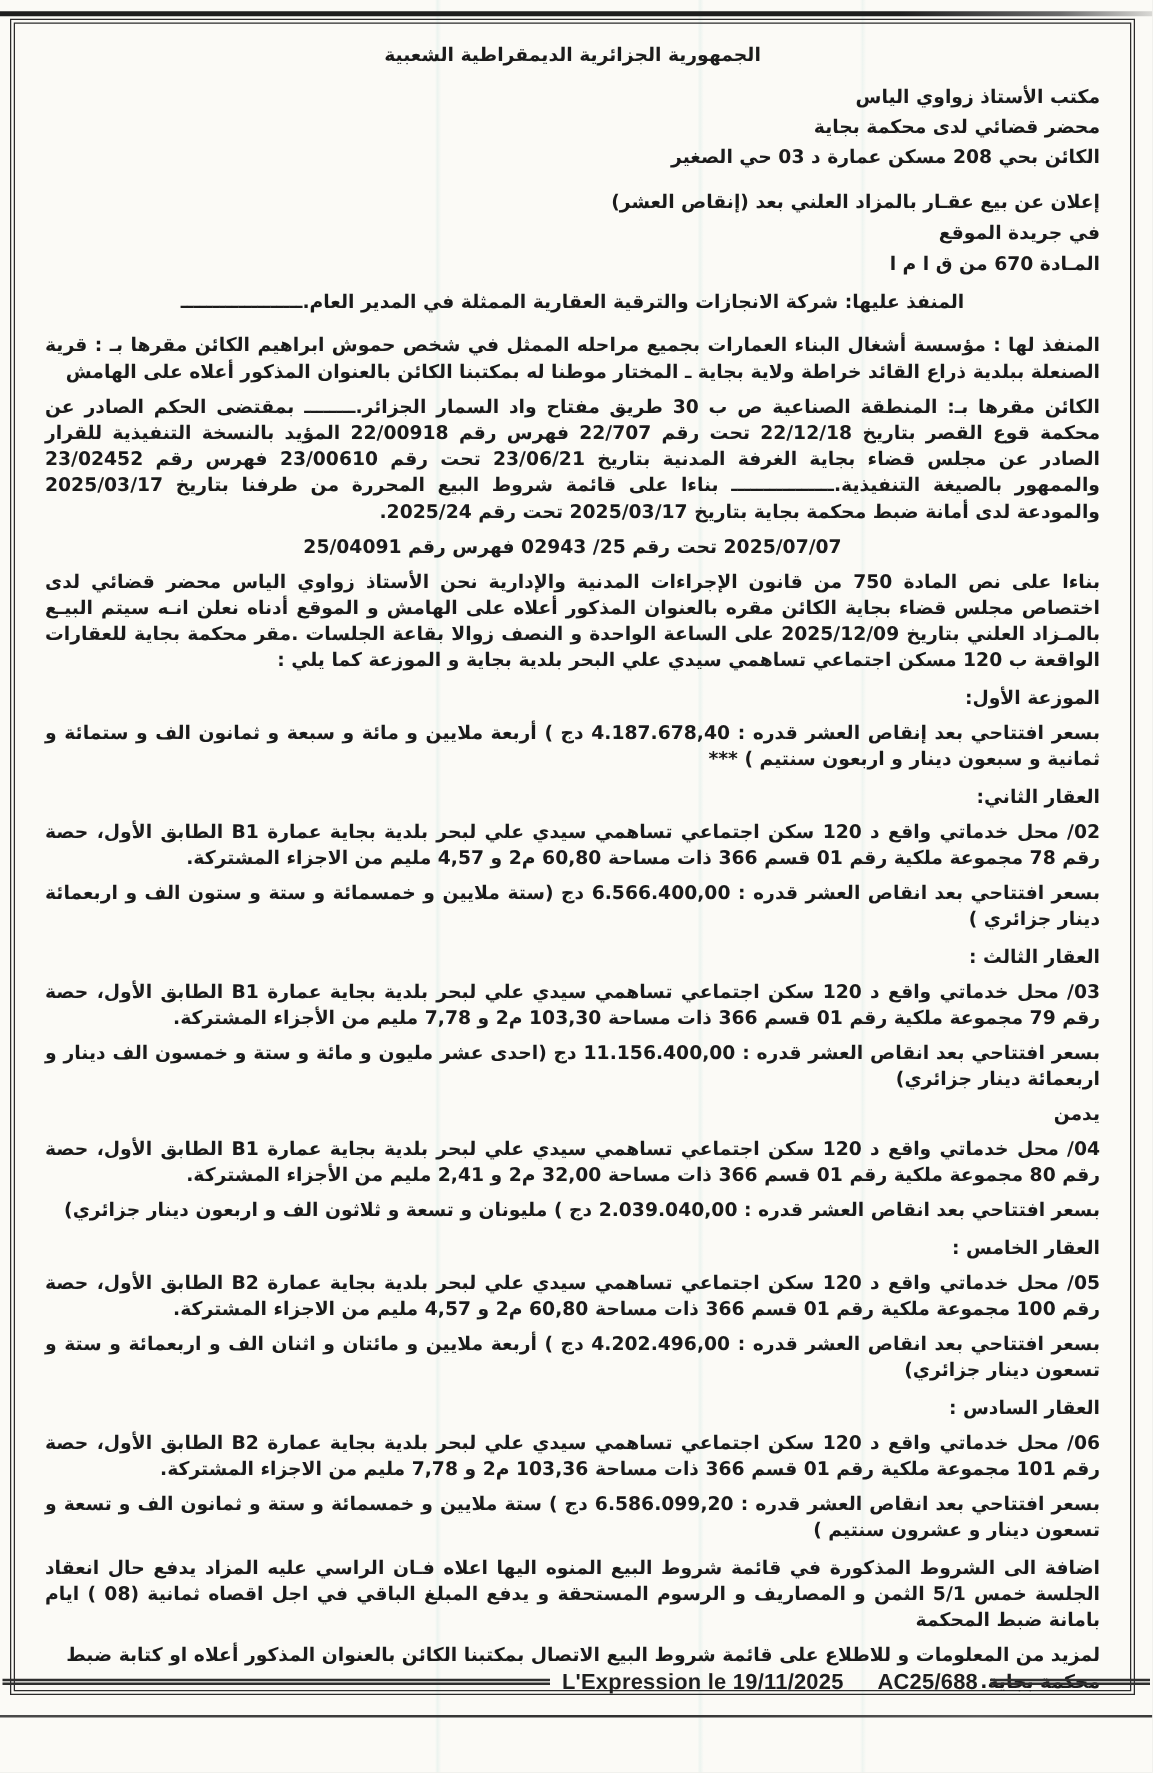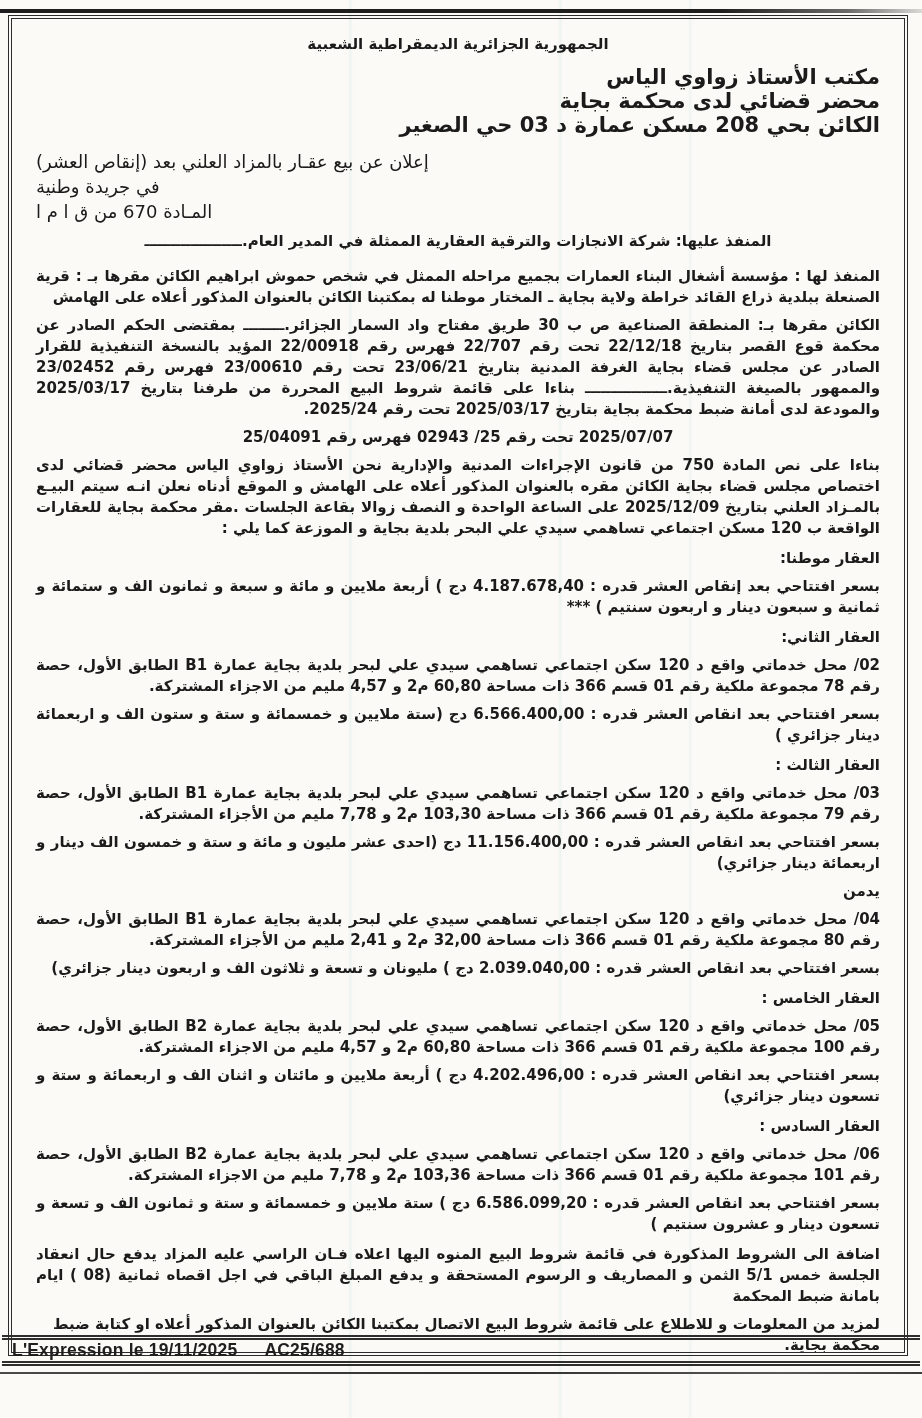--- a/index.html
+++ b/index.html
@@ -25,34 +25,34 @@
     background:linear-gradient(90deg,#1e1e1e 0%,#1e1e1e 78%,#6b6b6b 92%,rgba(30,30,30,0.15) 100%);
   }
   .frame{
     position:absolute;left:8px;top:15px;right:14px;height:1341px;
     border:4px double #2b2b2b;
     box-sizing:border-box;
     padding:12px 24px 0 24px;
     direction:rtl;
   }
   .republic{ text-align:center;font-weight:bold;font-size:15px;margin-top:4px; }
-  .office{ text-align:right;font-weight:bold;font-size:21px;line-height:24px;margin-top:12px; }
-  .title-block{ text-align:left;font-weight:normal;font-size:18px;line-height:25px;margin-top:12px; }
+  .office{ text-align:right;font-weight:bold;font-size:15px;line-height:24px;margin-top:12px; }
+  .title-block{ text-align:right;font-weight:bold;font-size:15px;line-height:25px;margin-top:12px; }
   .bp{
     font-weight:bold;font-size:15px;line-height:21px;
     text-align:justify;margin:7px 0 0 0;
   }
   .center{ text-align:center; }
   .right{ text-align:right; }
   .heading{ text-align:right;margin-top:9px; }
   .mt{ margin-top:9px; }
   .footer-line{
     position:absolute;left:0;right:0;top:1335px;
-    display:flex;direction:ltr;
-    padding:0 2px;box-sizing:border-box;flex-direction:column;
+    display:flex;align-items:center;direction:ltr;
+    padding:0 2px;box-sizing:border-box;
   }
   .f-rule{ border-top:5px double #2e2e2e;height:0; }
   .f-rule.left{ flex:3.6; }
   .f-rule.right{ flex:1.05; }
   .f-text{
     font-family:"Liberation Sans", sans-serif;font-weight:bold;
     font-size:17.5px;color:#1f1f1f;white-space:nowrap;
     padding:0 10px;letter-spacing:0.2px;
   }
   .f-text .ref{ margin-left:22px; }
@@ -74,31 +74,31 @@
     <div class="republic">الجمهورية الجزائرية الديمقراطية الشعبية</div>
 
     <div class="office">
       <div>مكتب الأستاذ زواوي الياس</div>
       <div>محضر قضائي لدى محكمة بجاية</div>
       <div>الكائن بحي 208 مسكن عمارة د 03 حي الصغير</div>
     </div>
 
     <div class="title-block">
       <div>إعلان عن بيع عقـار بالمزاد العلني بعد (إنقاص العشر)</div>
-      <div>في جريدة وطنية</div>
+      <div>في جريدة الموقع</div>
       <div>المـادة 670 من ق ا م ا</div>
     </div>
 
     <div class="bp center">المنفذ عليها: شركة الانجازات والترقية العقارية الممثلة في المدير العام.ـــــــــــــــــــ</div>
     <div class="bp" style="margin-top:14px">المنفذ لها : مؤسسة أشغال البناء العمارات بجميع مراحله الممثل في شخص حموش ابراهيم الكائن مقرها بـ : قرية الصنعلة ببلدية ذراع القائد خراطة ولاية بجاية ـ المختار موطنا له بمكتبنا الكائن بالعنوان المذكور أعلاه على الهامش</div>
     <div class="bp">الكائن مقرها بـ: المنطقة الصناعية ص ب 30 طريق مفتاح واد السمار الجزائر.ــــــــ بمقتضى الحكم الصادر عن محكمة قوع القصر بتاريخ 22/12/18 تحت رقم 22/707 فهرس رقم 22/00918 المؤيد بالنسخة التنفيذية للقرار الصادر عن مجلس قضاء بجاية الغرفة المدنية بتاريخ 23/06/21 تحت رقم 23/00610 فهرس رقم 23/02452 والممهور بالصيغة التنفيذية.ــــــــــــــــ بناءا على قائمة شروط البيع المحررة من طرفنا بتاريخ 2025/03/17 والمودعة لدى أمانة ضبط محكمة بجاية بتاريخ 2025/03/17 تحت رقم 2025/24.</div>
     <div class="bp center">2025/07/07 تحت رقم 25/ 02943 فهرس رقم 25/04091</div>
     <div class="bp">بناءا على نص المادة 750 من قانون الإجراءات المدنية والإدارية نحن الأستاذ زواوي الياس محضر قضائي لدى اختصاص مجلس قضاء بجاية الكائن مقره بالعنوان المذكور أعلاه على الهامش و الموقع أدناه نعلن انـه سيتم البيـع بالمـزاد العلني بتاريخ 2025/12/09 على الساعة الواحدة و النصف زوالا بقاعة الجلسات .مقر محكمة بجاية للعقارات الواقعة ب 120 مسكن اجتماعي تساهمي سيدي علي البحر بلدية بجاية و الموزعة كما يلي :</div>
 
-    <div class="bp heading">العقار موطنا:</div>
+    <div class="bp heading">الموزعة الأول:</div>
     <div class="bp">بسعر افتتاحي بعد إنقاص العشر قدره : 4.187.678,40 دج ) أربعة ملايين و مائة و سبعة و ثمانون الف و ستمائة و ثمانية و سبعون دينار و اربعون سنتيم ) ***</div>
 
     <div class="bp heading">العقار الثاني:</div>
     <div class="bp">02/ محل خدماتي واقع د 120 سكن اجتماعي تساهمي سيدي علي لبحر بلدية بجاية عمارة B1 الطابق الأول، حصة رقم 78 مجموعة ملكية رقم 01 قسم 366 ذات مساحة 60,80 م2 و 4,57 مليم من الاجزاء المشتركة.</div>
     <div class="bp">بسعر افتتاحي بعد انقاص العشر قدره : 6.566.400,00 دج (ستة ملايين و خمسمائة و ستة و ستون الف و اربعمائة دينار جزائري )</div>
 
     <div class="bp heading">العقار الثالث :</div>
     <div class="bp">03/ محل خدماتي واقع د 120 سكن اجتماعي تساهمي سيدي علي لبحر بلدية بجاية عمارة B1 الطابق الأول، حصة رقم 79 مجموعة ملكية رقم 01 قسم 366 ذات مساحة 103,30 م2 و 7,78 مليم من الأجزاء المشتركة.</div>
     <div class="bp">بسعر افتتاحي بعد انقاص العشر قدره : 11.156.400,00 دج (احدى عشر مليون و مائة و ستة و خمسون الف دينار و اربعمائة دينار جزائري)</div>
 

